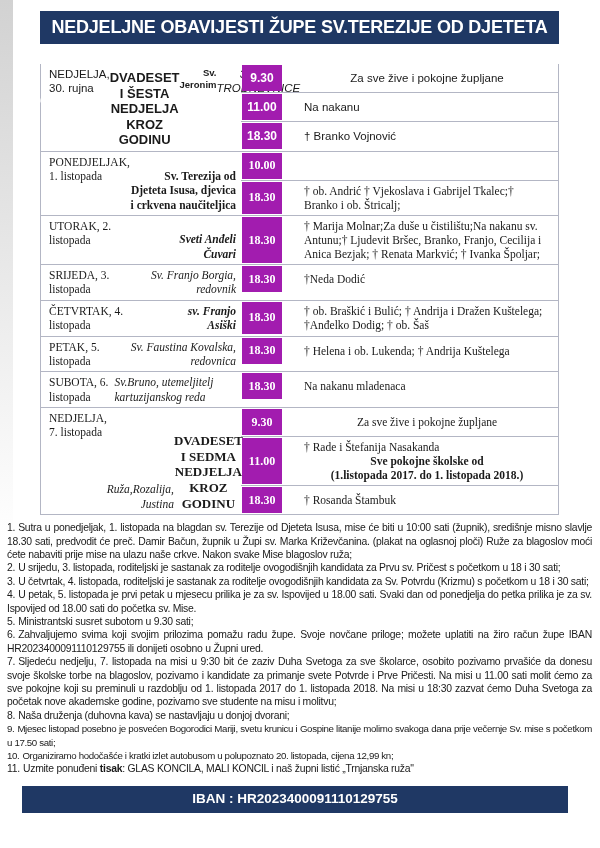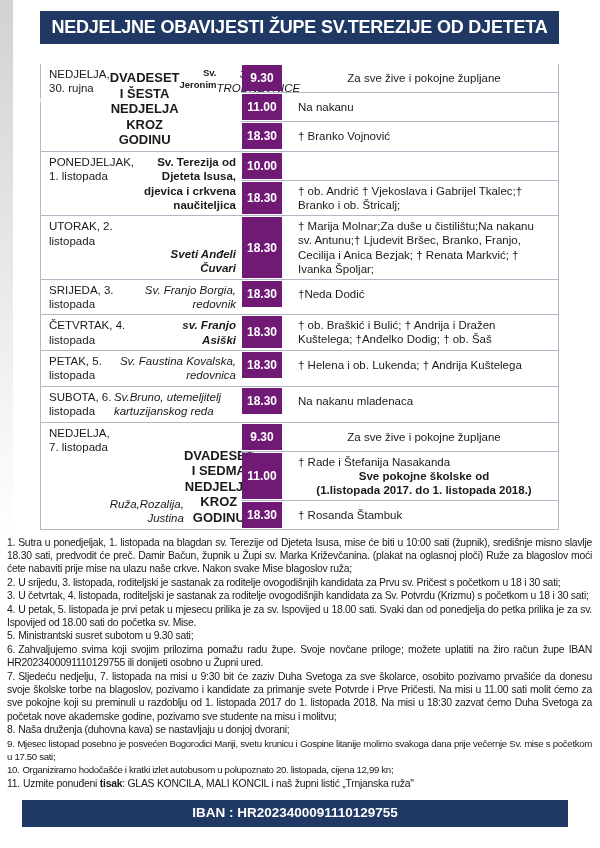--- a/index.html
+++ b/index.html
@@ -21,32 +21,32 @@
   .thead{display:flex;gap:2px;height:14px;}
   .th{
     background:#1f3864;color:#ffffff;font-size:10px;font-weight:normal;font-style:italic;
     line-height:14px;box-sizing:border-box;margin-top:44px;
   }
   .day-h{width:200px;}
   .time-h{width:41px;}
   .int-h{flex:1;}
   .tbody{border:1px solid #b3b6c4;border-top:none;margin-top:1px;}
   .group{display:flex;}
-  .group + .group{border-top:1px solid #b3b6c4;}
+  .group + .group{border-top:1px solid #b3b6c4;font-family:Liberation Serif, serif;}
   .day{
     width:200px;box-sizing:border-box;padding:3px 5px 3px 8px;
     display:flex;flex-direction:row;font-size:11.5px;line-height:1.25;
   }
   .masses{flex:1;display:flex;flex-direction:column;}
   .mass{display:flex;min-height:28px;}
   .mass + .mass{border-top:1px solid #b3b6c4;}
   .time{
-    width:40px;background:#701a75;color:#ffffff;font-weight:bold;font-size:12px;
+    width:40px;background:#a21caf;color:#ffffff;font-weight:bold;font-size:12px;
     display:flex;align-items:center;justify-content:center;
-    margin:1px 8px 1px 1px;flex:none;
+    margin:1px 14px 1px 1px;flex:none;
   }
   .intent{
     flex:1;padding:3px 8px;font-size:11.5px;line-height:1.22;
     display:flex;flex-direction:column;justify-content:center;box-sizing:border-box;
   }
   .dl,.il{min-height:0;}
   .b{font-weight:bold;}
   .i{font-style:italic;}
   .c{text-align:center;}
   .r{text-align:right;}

